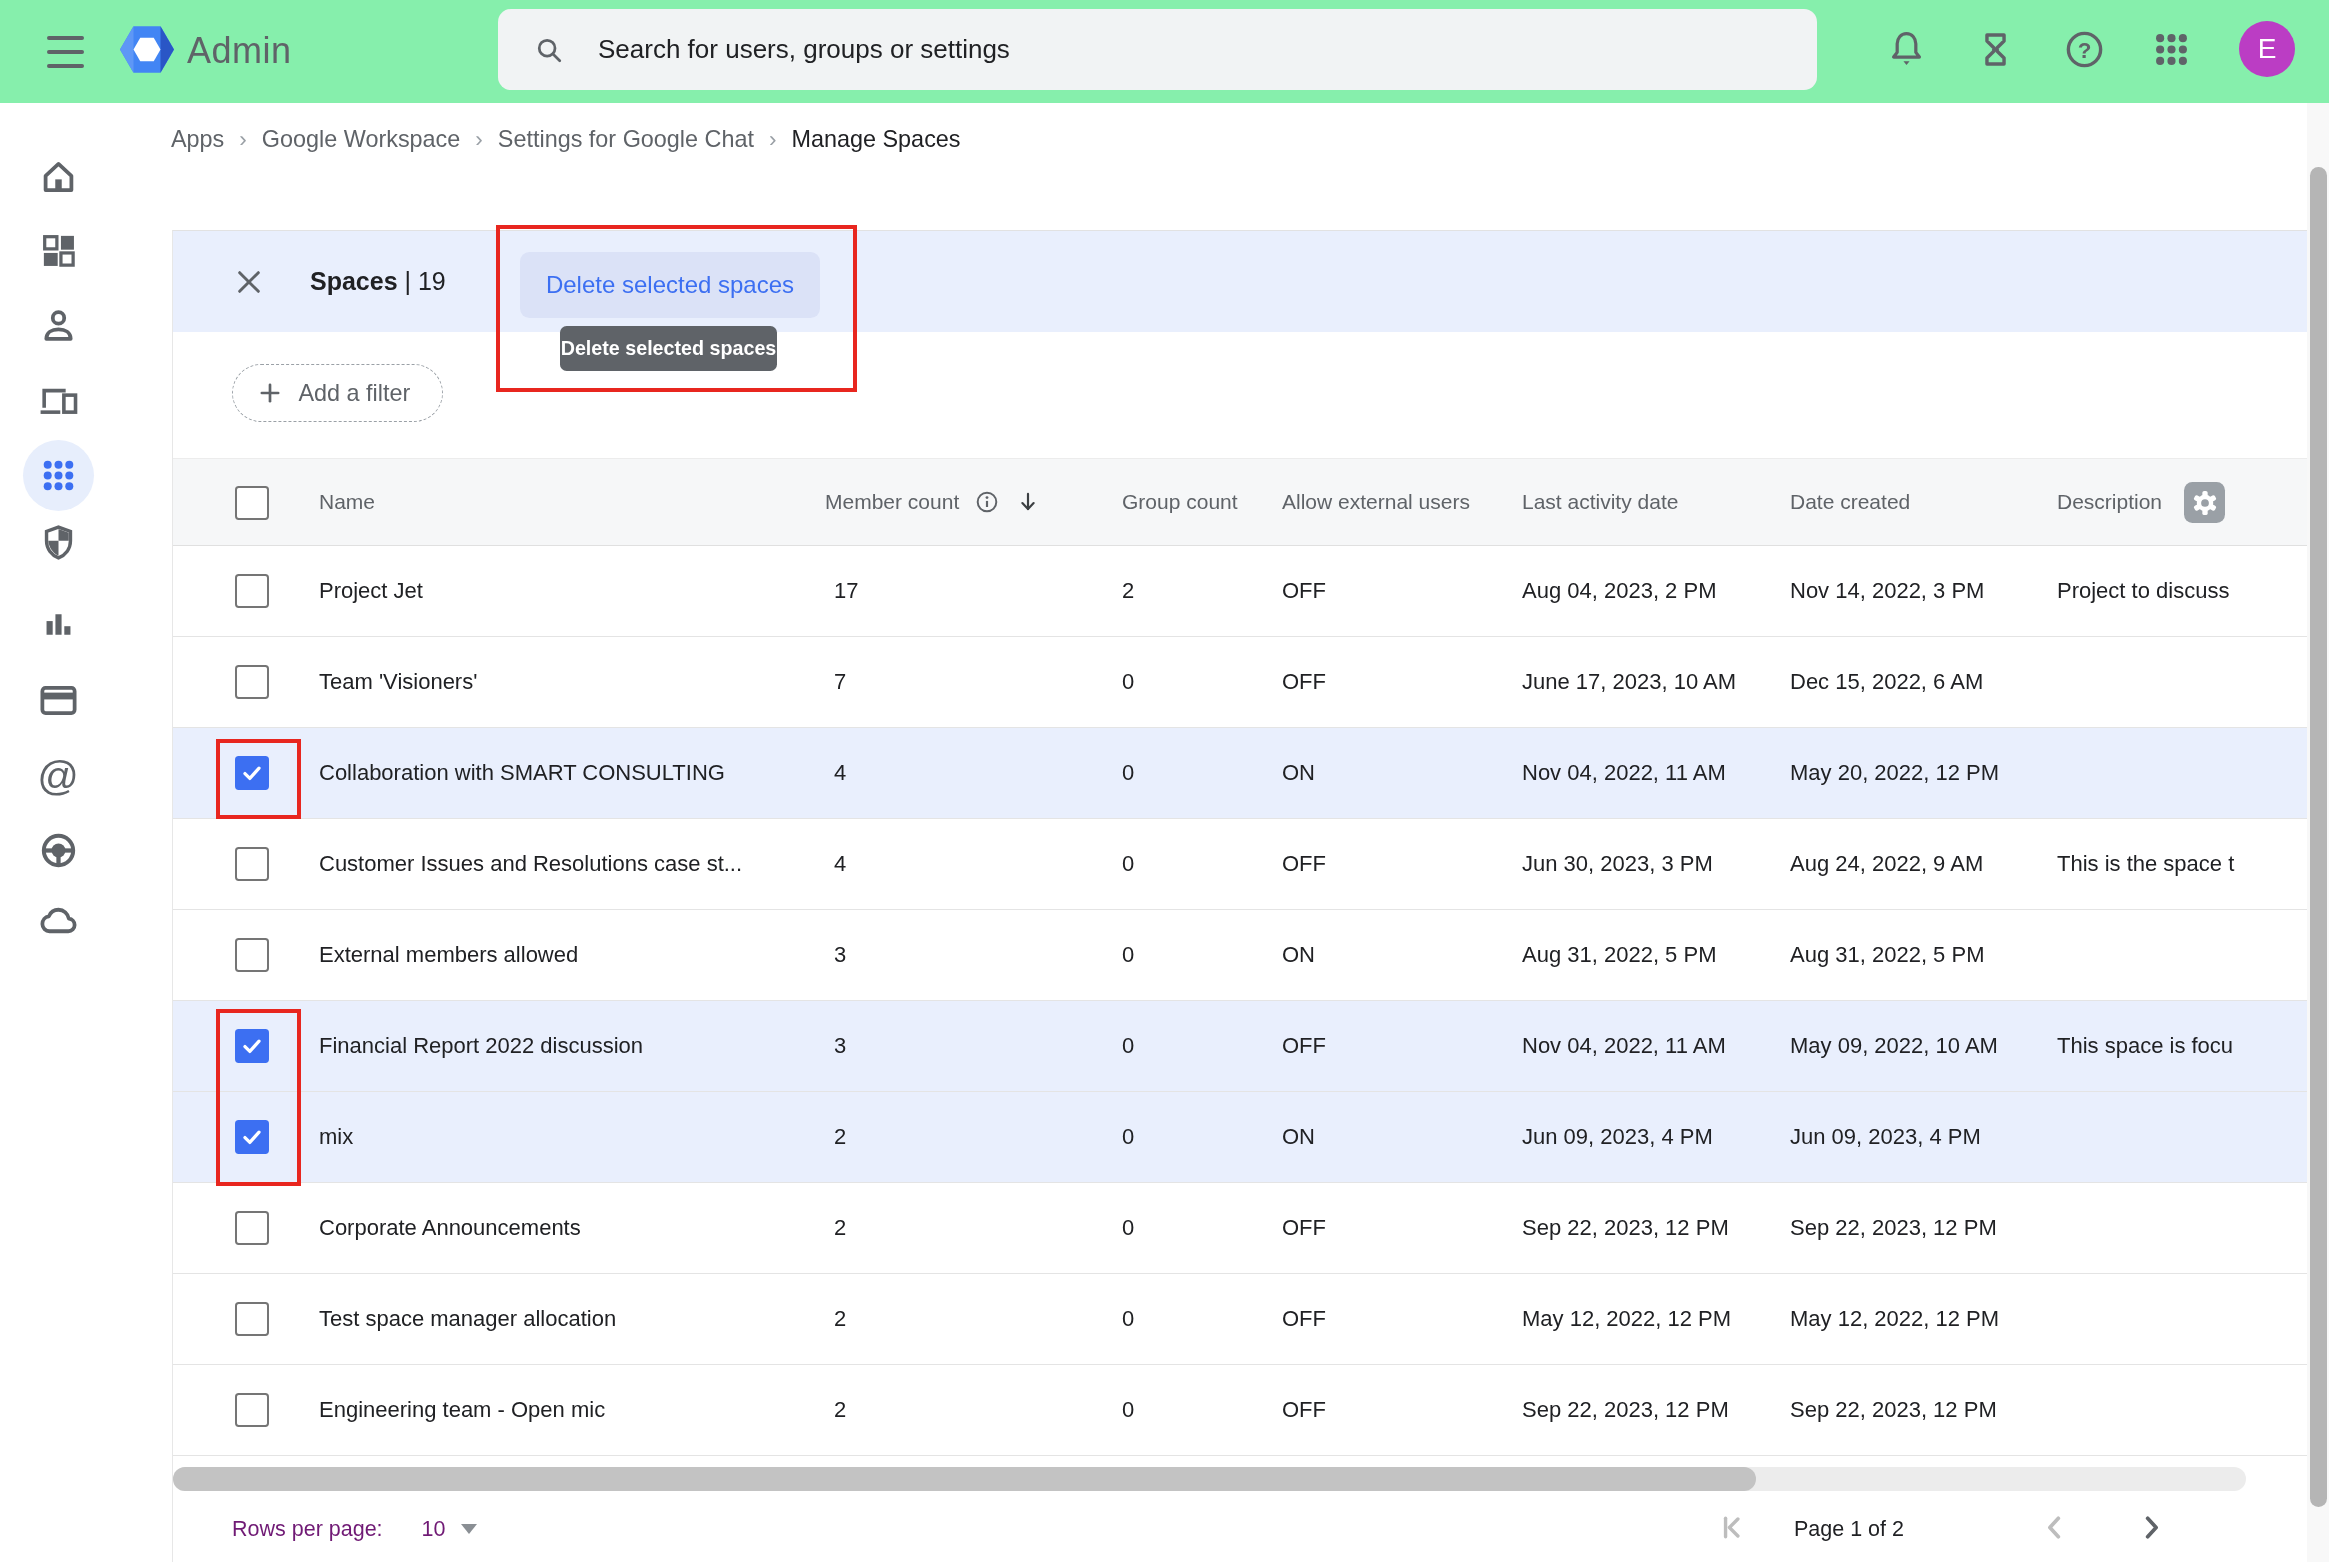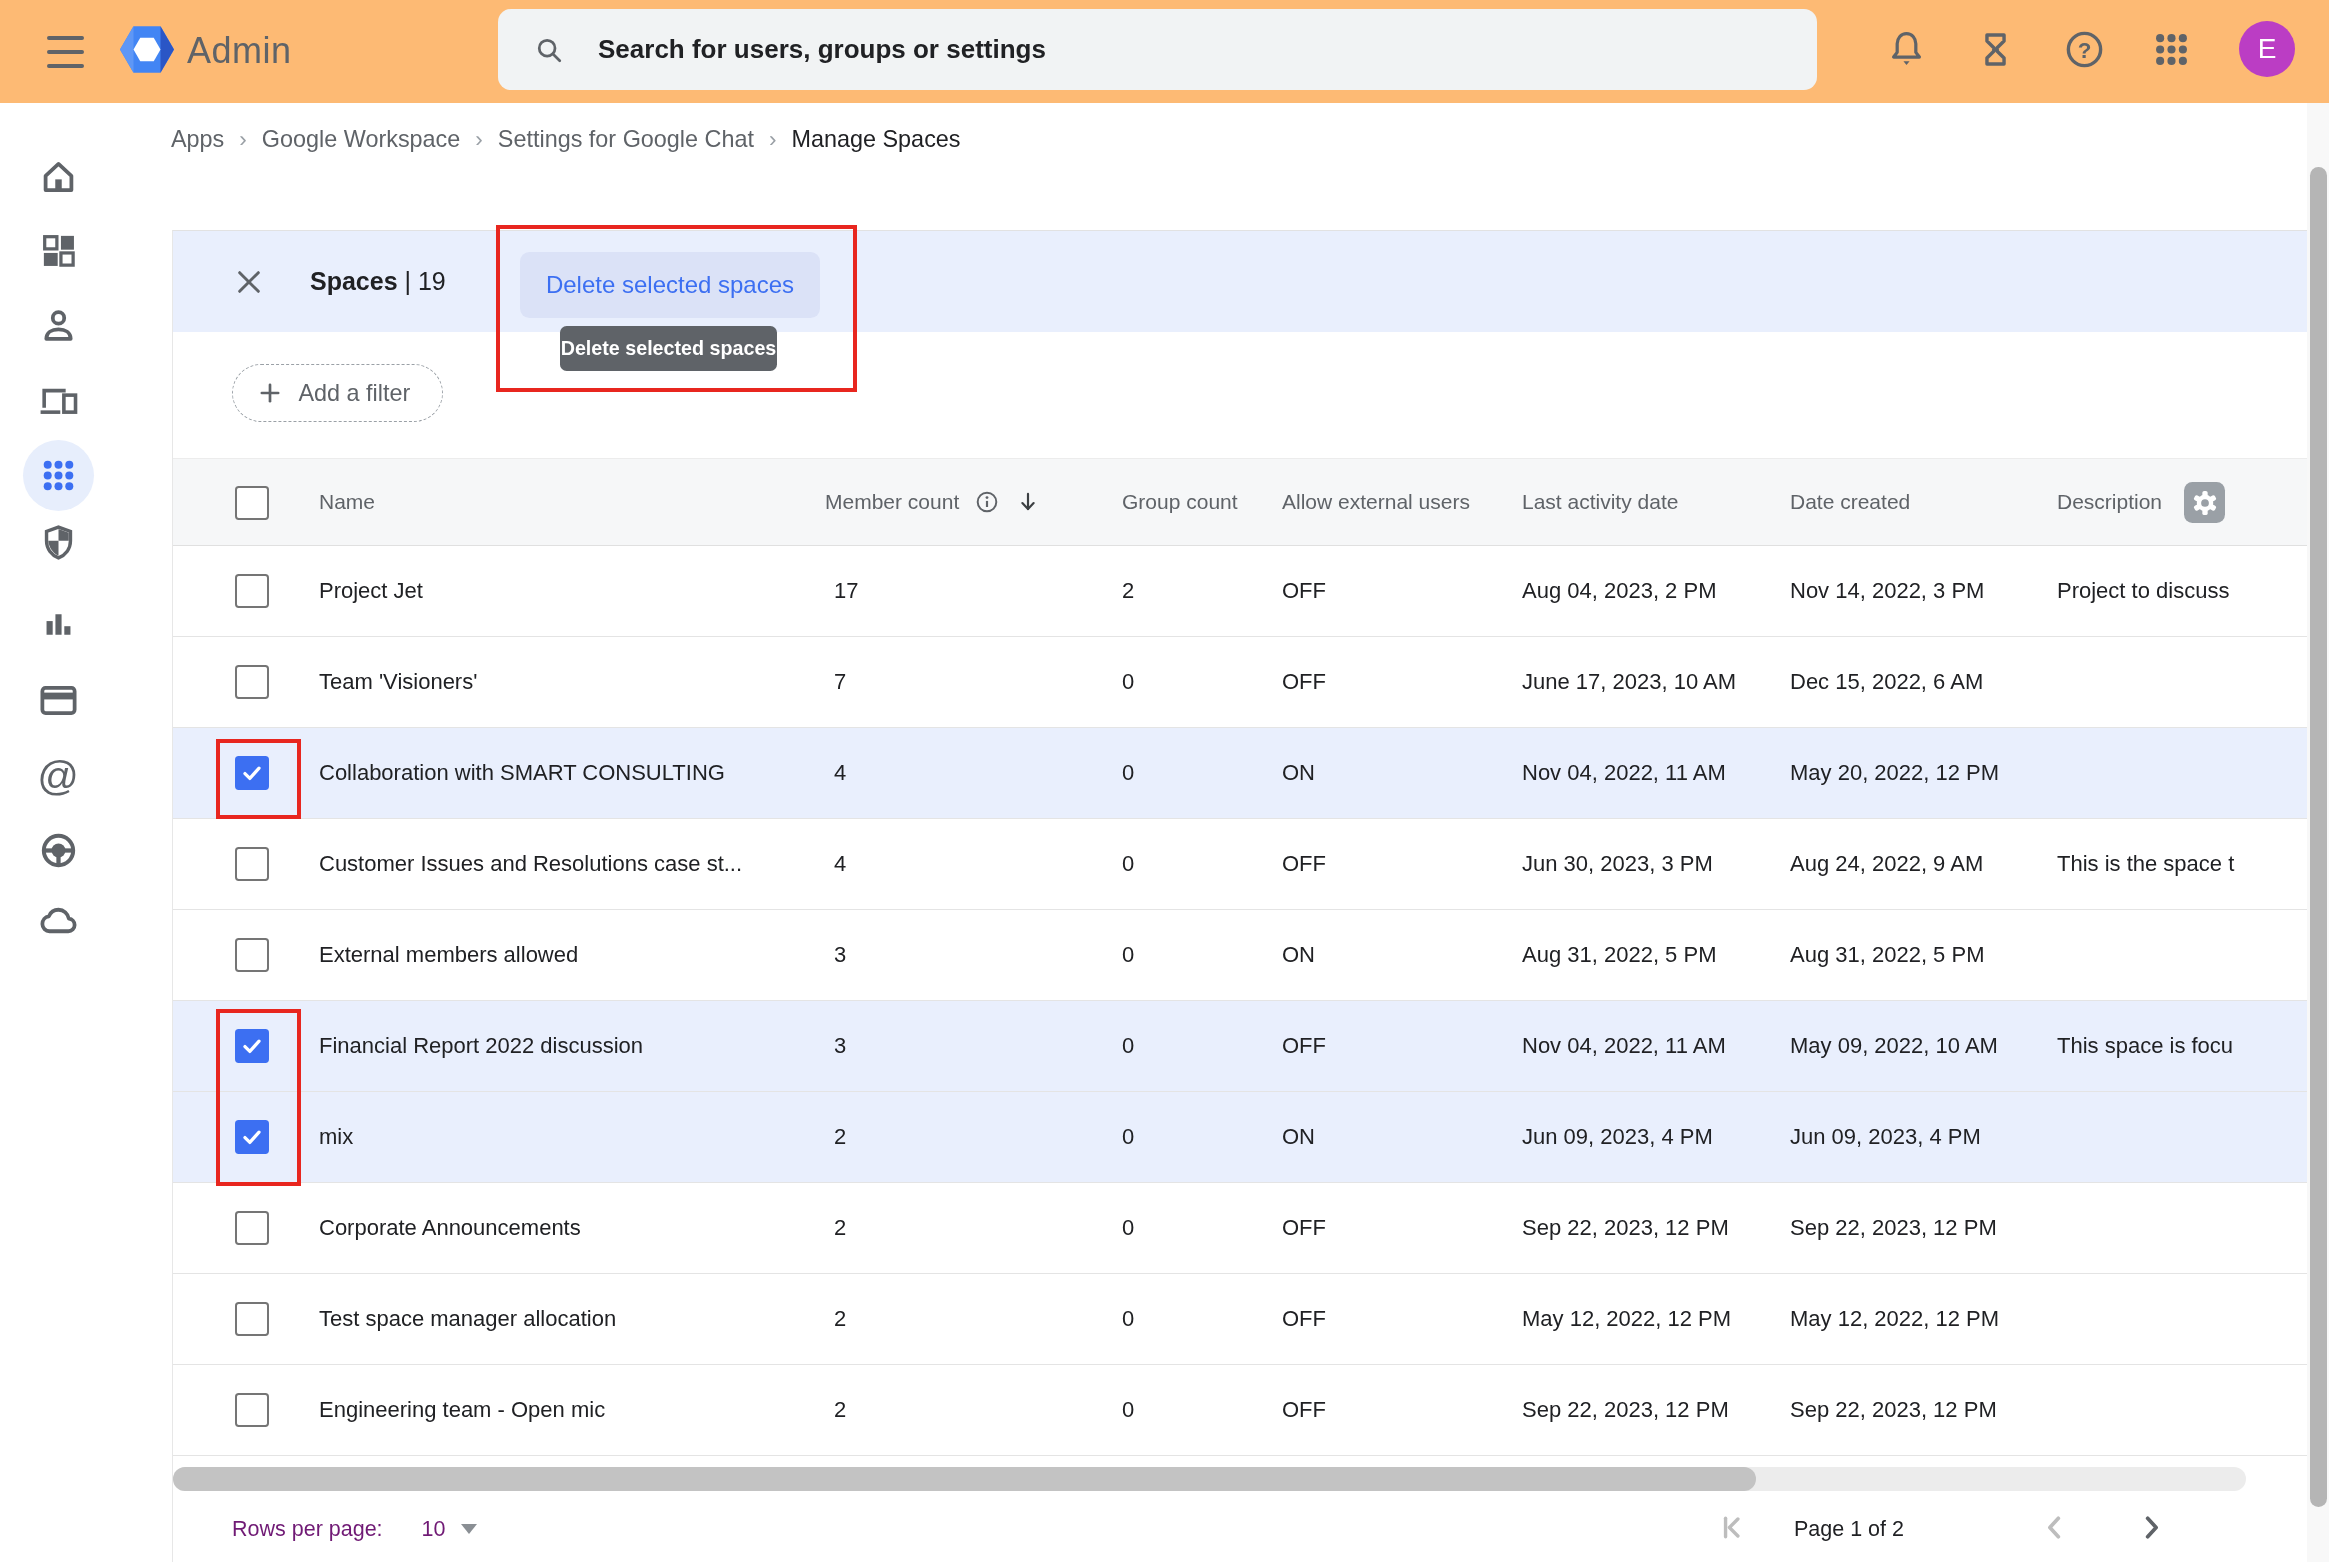--- a/index.html
+++ b/index.html
@@ -1,26 +1,26 @@
 <!DOCTYPE html>
 <html style="font-size:15px"><head>
 <meta charset="utf-8">
 <style>
   html,body{margin:0;padding:0;background:#fff;}
   #app{position:relative;width:2329px;height:1563px;background:#fff;overflow:hidden;
        font-family:"Liberation Sans",sans-serif;color:#202124;}
   svg{display:block;}
 
   
-  #topbar{position:absolute;left:0;top:0;width:2329px;height:103px;background:#fdba74;}
+  #topbar{position:absolute;left:0;top:0;width:2329px;height:103px;background:#86efac;}
   #hamburger{position:absolute;left:47px;top:36px;width:37px;height:32px;display:flex;flex-direction:column;justify-content:space-between;cursor:pointer;}
   #hamburger div{height:3.7px;background:#5f6368;border-radius:1.9px;}
   #logo{position:absolute;left:120px;top:26px;}
   #appname{position:absolute;left:187px;top:30px;font-size:36px;color:#5f6368;letter-spacing:0.5px;}
-  #searchbar{position:absolute;left:498px;top:9.4px;width:1319px;height:81px;background:#f1f3f4;border-radius:13px;display:flex;align-items:center;padding-left:36px;box-sizing:border-box;font-weight:bold;}
+  #searchbar{position:absolute;left:498px;top:9.4px;width:1319px;height:81px;background:#f1f3f4;border-radius:13px;display:flex;align-items:center;padding-left:36px;box-sizing:border-box;}
   #searchtext{font-size:26px;color:#202124;margin-left:34px;}
   .tb-icon{position:absolute;top:22.5px;width:54px;height:54px;display:flex;align-items:center;justify-content:center;cursor:pointer;}
   #avatar{position:absolute;left:2239px;top:20.6px;width:56px;height:56px;border-radius:50%;display:flex;align-items:center;justify-content:center;color:#fff;font-size:28px;cursor:pointer;}
 
   
   #breadcrumb{position:absolute;left:171px;top:126px;display:flex;align-items:flex-end;gap:15px;font-size:23.4px;color:#5f6368;}
   #breadcrumb .crumb{cursor:pointer;}
   #breadcrumb .sep{color:#9aa0a6;font-size:22.5px;}
   #breadcrumb .current{color:#202124;}
 

